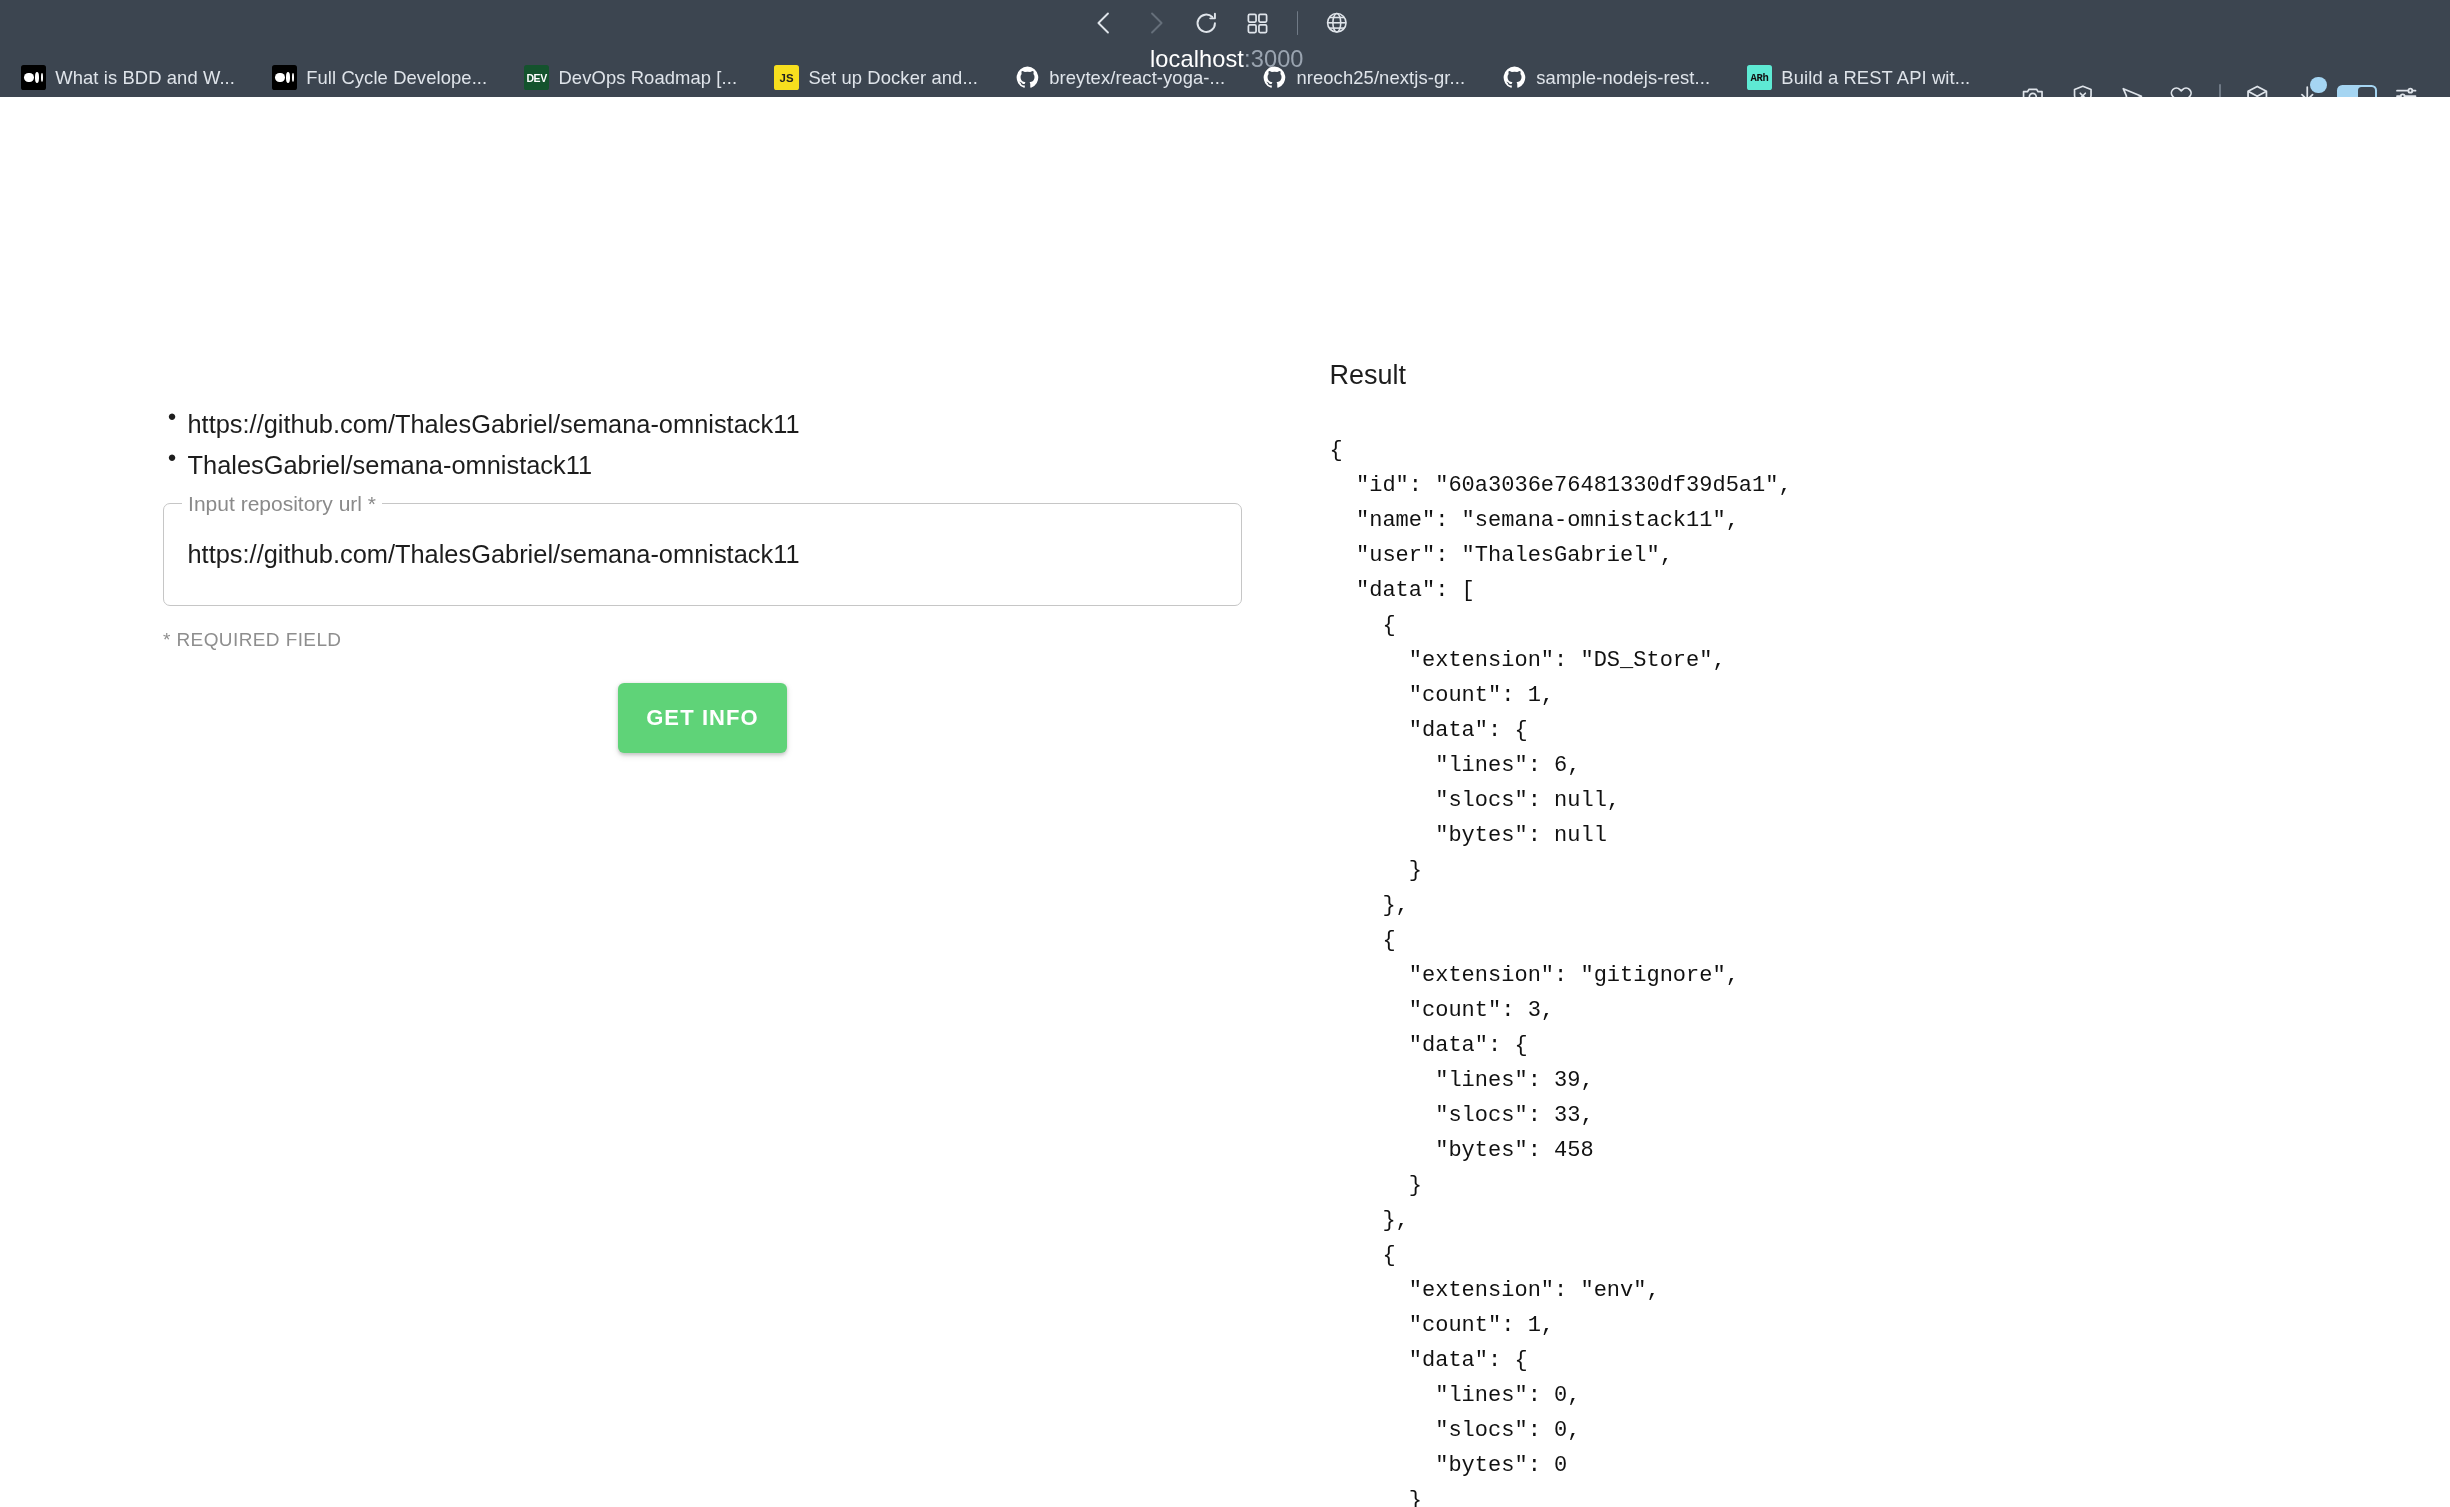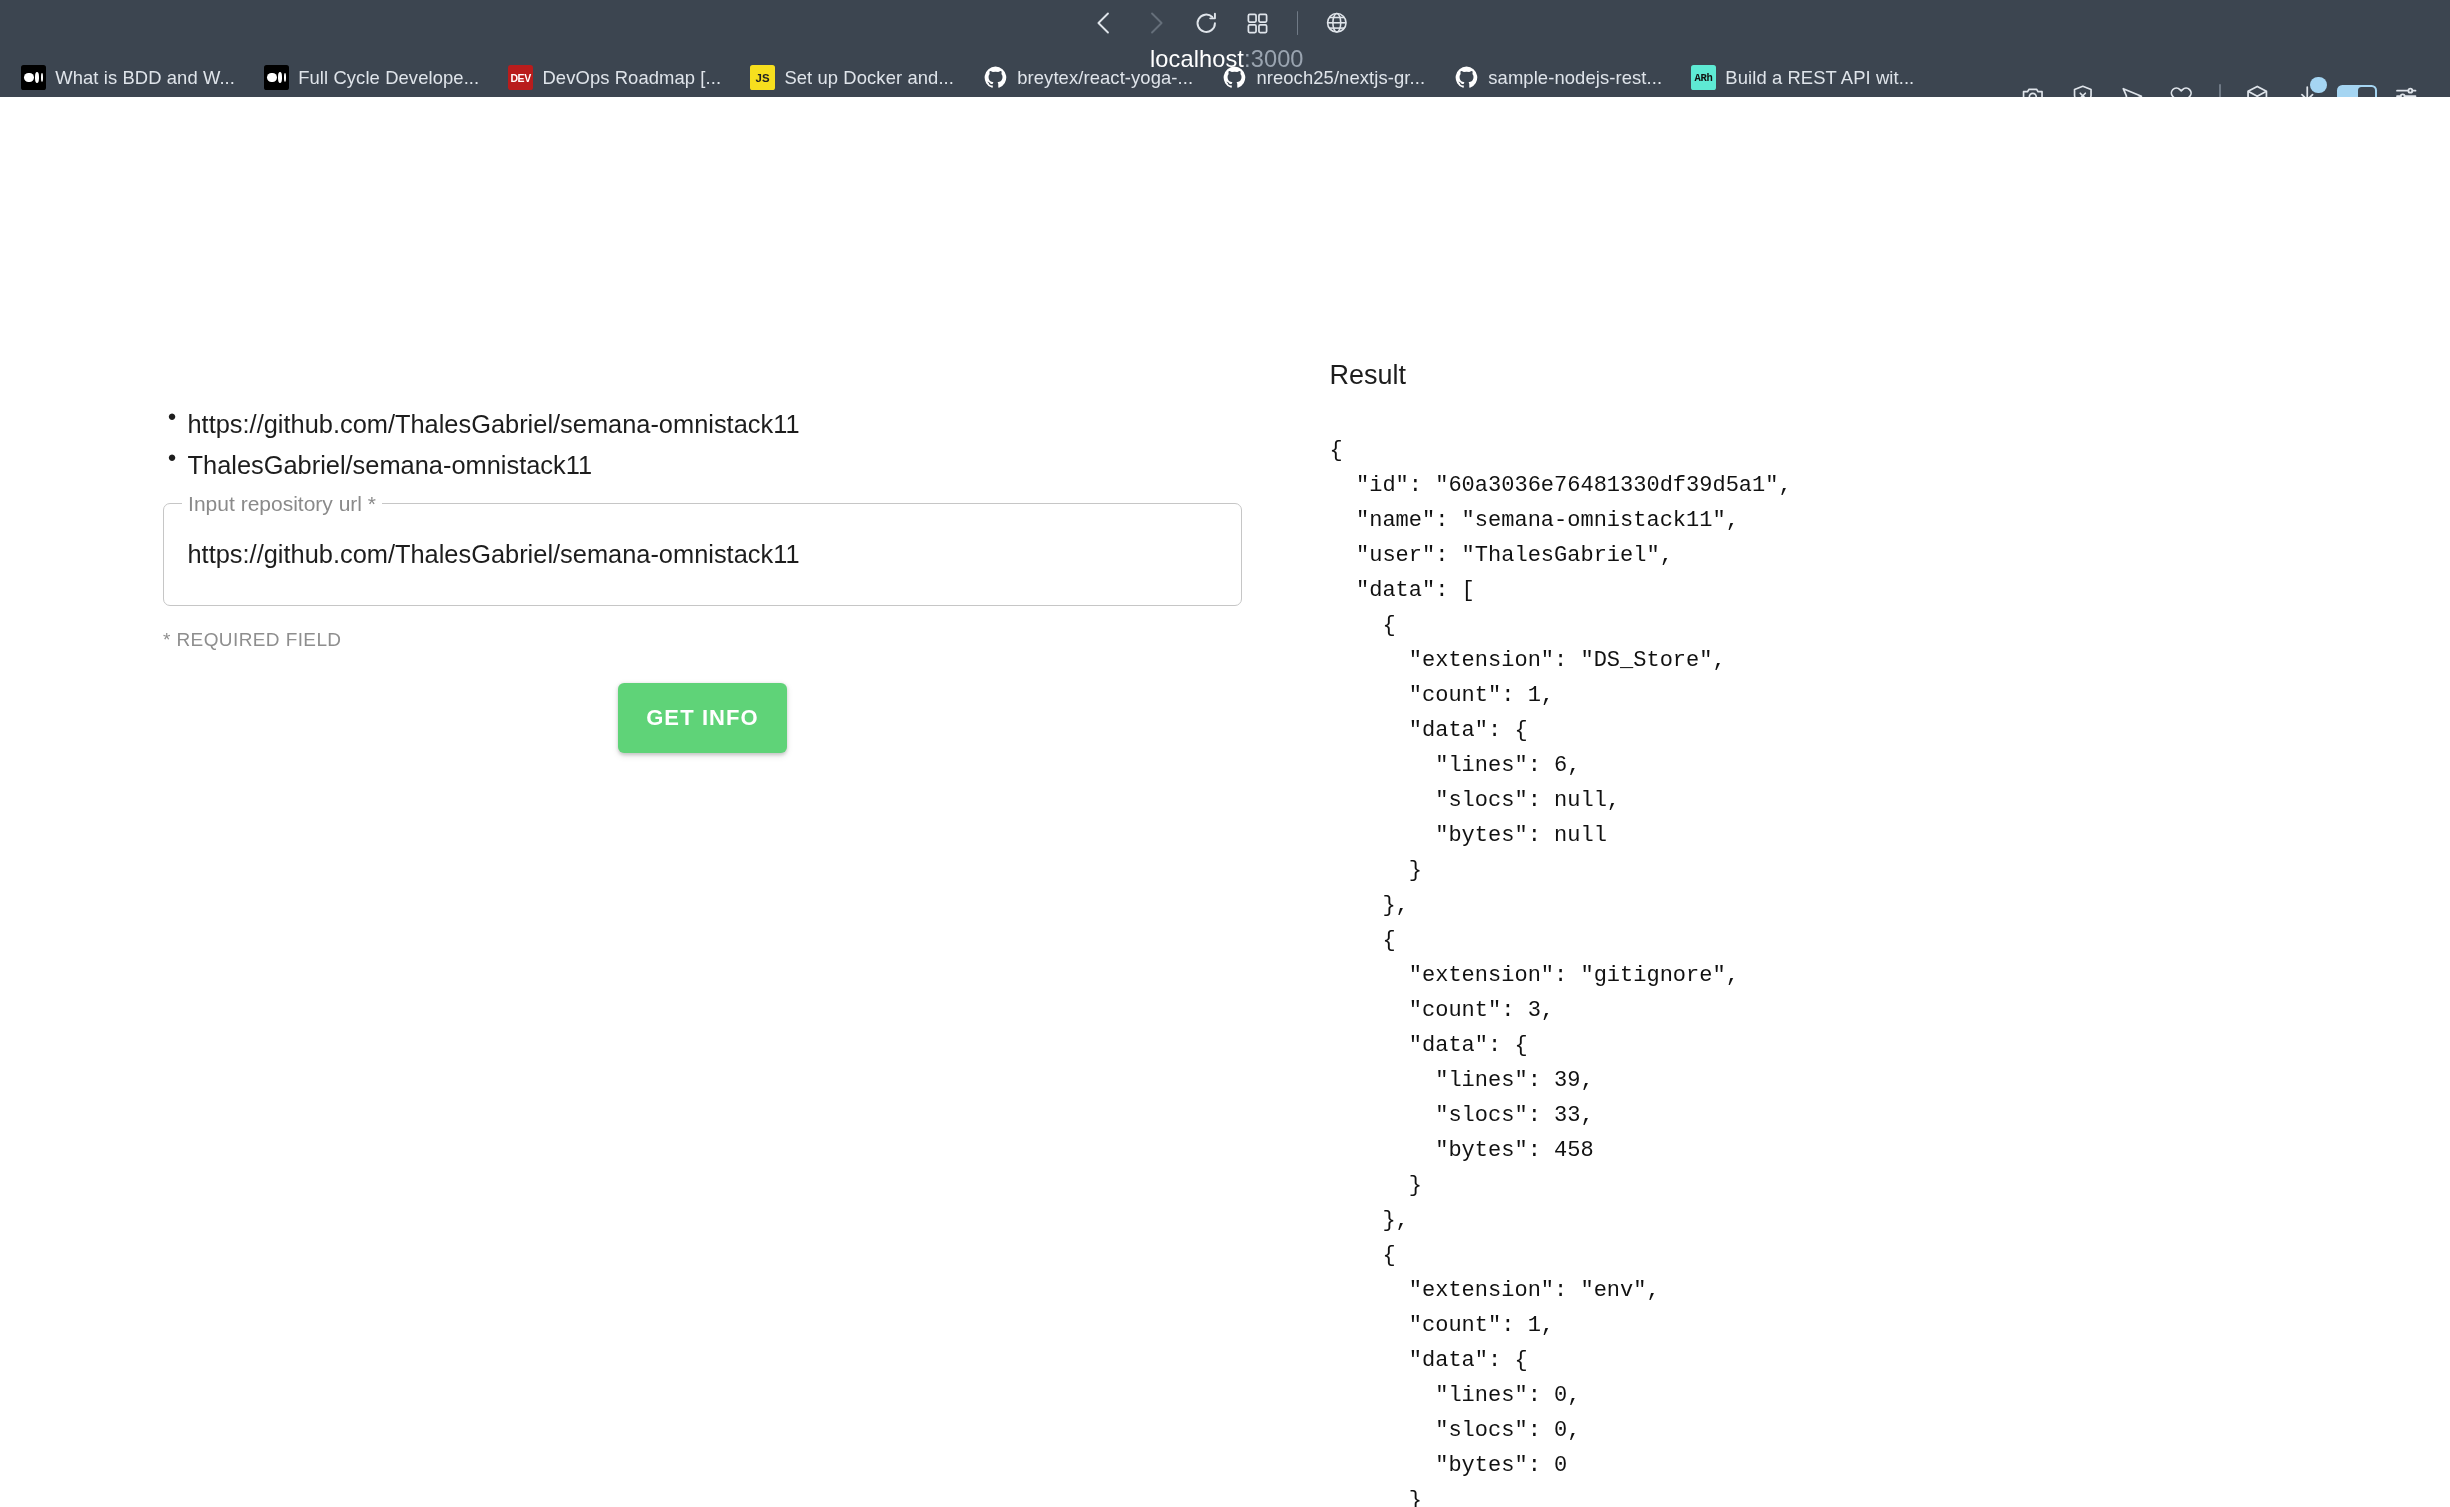--- a/index.html
+++ b/index.html
@@ -80,21 +80,21 @@
     border-radius: 3.5px;
     margin-right: 1.8px;
   }
 
   
   .bookmarks-bar {
     height: 39px;
     display: flex;
     align-items: center;
     padding: 0 12.3px;
-    gap: 8px;
+    gap: 16px;
     background: #3c4550;
     overflow: hidden;
   }
   .bookmark {
     display: flex;
     align-items: center;
     gap: 9.6px;
     padding: 4.4px 12.3px 4.4px 8.8px;
     border-radius: 4.4px;
     cursor: pointer;
@@ -107,21 +107,21 @@
     letter-spacing: 0.1px;
   }
   .bm-icon {
     width: 24.5px; height: 24.5px;
     flex: 0 0 auto;
     border-radius: 2.6px;
     display: flex; align-items: center; justify-content: center;
     overflow: hidden;
   }
   .bm-icon.medium { background: #000; }
-  .bm-icon.dev { background: #b91c1c; color: #fff; font-weight: 700; font-size: 10.5px; letter-spacing:-0.4px;}
+  .bm-icon.dev { background: #14532d; color: #fff; font-weight: 700; font-size: 10.5px; letter-spacing:-0.4px;}
   .bm-icon.js { background: #f7df1e; color: #222; font-weight: 700; font-size: 11.4px; text-align: center; }
   .bm-icon.gh { background: transparent; }
   .bm-icon.arh { background: #5eead4; color: #111; font-weight: 700; font-size: 10.5px;
                  font-family: "Liberation Mono", monospace; letter-spacing: -0.4px; }
   .medium-glyph { display:flex; align-items:center; gap:1.3px; }
   .medium-glyph i { background:#fff; display:block; border-radius:50%; }
   .medium-glyph i:nth-child(1){ width:9.6px; height:9.6px; }
   .medium-glyph i:nth-child(2){ width:4.4px; height:10.5px; }
   .medium-glyph i:nth-child(3){ width:2.2px; height:9.6px; }
 

